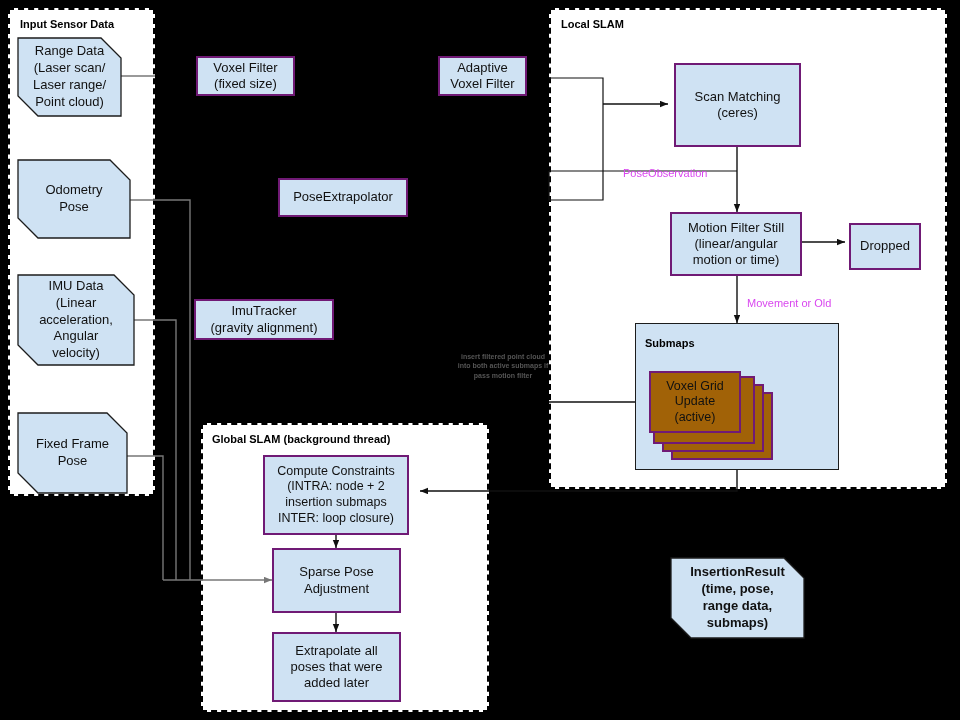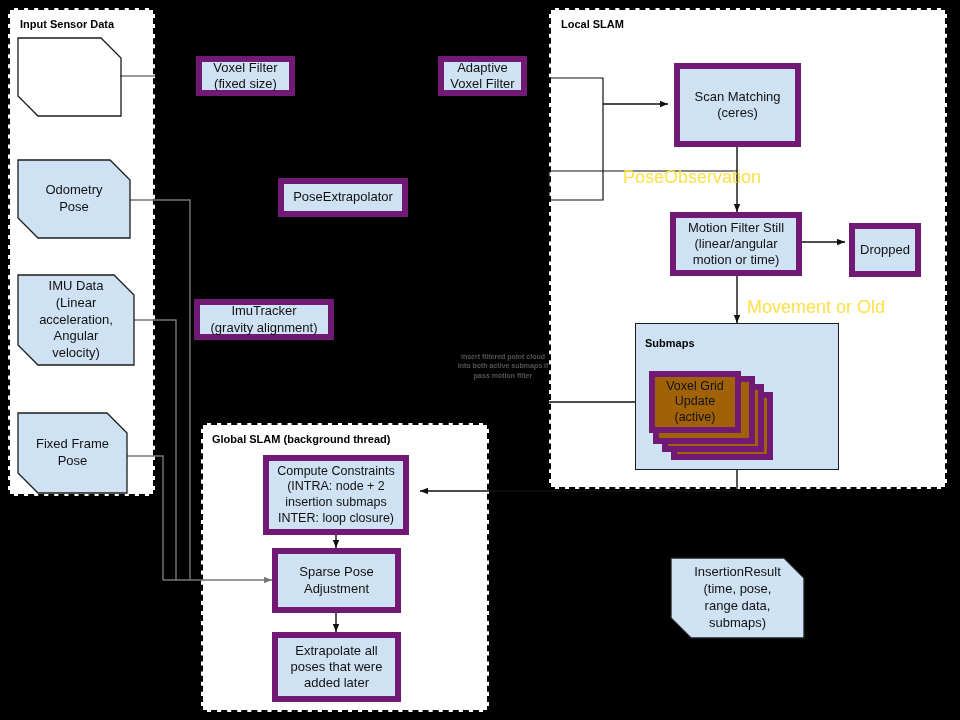--- a/index.html
+++ b/index.html
@@ -27,21 +27,21 @@
     position: absolute;
     font-size: 11px;
     font-weight: bold;
     color: #000000;
     white-space: nowrap;
   }
   
   .box {
     position: absolute;
     background: #cfe2f3;
-    border: 6px solid #701a75;
+    border: 2px solid #701a75;
     box-sizing: border-box;
     display: flex;
     align-items: center;
     justify-content: center;
     text-align: center;
     color: #111111;
     font-size: 13px;
     line-height: 1.25;
     padding: 2px 4px;
   }
@@ -73,22 +73,22 @@
   
   #wires {
     position: absolute;
     left: 0; top: 0;
     width: 960px;
     height: 720px;
     pointer-events: none;
   }
   .edge-label {
     position: absolute;
-    font-size: 18px;
-    color: #fde047;
+    font-size: 11px;
+    color: #d946ef;
     white-space: nowrap;
   }
   .note {
     position: absolute;
     font-size: 7px;
     font-weight: bold;
     color: #555555;
     text-align: center;
     line-height: 1.35;
     white-space: nowrap;
@@ -143,20 +143,26 @@
     <path d="M737,276 L737,323" stroke="#111111" stroke-width="1.4" fill="none" marker-end="url(#ah)"></path>
 
     <path d="M549,402 L650,402" stroke="#111111" stroke-width="1.4" fill="none" marker-end="url(#ah)"></path>
 
     <path d="M737,470 L737,491 L420,491" stroke="#111111" stroke-width="1.4" fill="none" marker-end="url(#ah)"></path>
 
     <path d="M336,535 L336,548" stroke="#111111" stroke-width="1.4" fill="none" marker-end="url(#ah)"></path>
     <path d="M336,613 L336,632" stroke="#111111" stroke-width="1.4" fill="none" marker-end="url(#ah)"></path>
   </svg>
 
+  <div class="data-shape" style="left:18px; top:38px; width:103px; height:78px;">
+    <div class="box-inner" style="white-space:pre-line;">Range Data
+(Laser scan/
+Laser range/
+Point cloud)</div>
+  </div>
 
   <div class="data-shape" style="left:18px; top:160px; width:112px; height:78px;">
     <div class="box-inner" style="white-space:pre-line;">Odometry
 Pose</div>
   </div>
 
   <div class="data-shape" style="left:18px; top:275px; width:116px; height:90px;">
     <div class="box-inner" style="white-space:pre-line;">IMU Data
 (Linear
 acceleration,
@@ -198,21 +204,21 @@
   </div>
 
   <div class="edge-label" style="left:623px; top:167px;">PoseObservation</div>
 
   <div class="box" style="left:670px; top:212px; width:132px; height:64px;text-align:center;">
     <div class="box-inner" style="white-space:pre-line;">Motion Filter Still
 (linear/angular
 motion or time)</div>
   </div>
 
-  <div class="box" style="left:849px; top:223px; width:72px; height:54px;">
+  <div class="box" style="left:849px; top:223px; width:72px; height:47px;">
     <div class="box-inner" style="white-space:pre-line;">Dropped</div>
   </div>
 
   <div class="edge-label" style="left:747px; top:297px;">Movement or Old</div>
 
   <div class="submaps" style="left:635px; top:323px; width:204px; height:147px;"></div>
   <div class="panel-title" style="left:645px; top:337px;">Submaps</div>
 
   <div class="box white" style="left:671px; top:392px; width:102px; height:68px;"></div>
   <div class="box white" style="left:662px; top:384px; width:102px; height:68px;"></div>
@@ -235,21 +241,21 @@
 Adjustment</div>
   </div>
 
   <div class="box" style="left:272px; top:632px; width:129px; height:70px;">
     <div class="box-inner" style="white-space:pre-line;">Extrapolate all
 poses that were
 added later</div>
   </div>
 
   <div class="data-shape" style="left:671px; top:558px; width:133px; height:80px;">
-    <div class="box-inner" style="white-space:pre-line;">InsertionResult
+    <div class="box-inner" style="white-space:pre-line;font-weight:bold;">InsertionResult
 (time, pose,
 range data,
 submaps)</div>
   </div>
 
   <svg style="position:absolute; left:0; top:0; width:960px; height:720px; pointer-events:none;" viewBox="0 0 960 720" xmlns="http://www.w3.org/2000/svg">
     <g fill="none" stroke="#1c1c1c" stroke-width="1.3">
       <path d="M18,38 L101,38 L121,58 L121,116 L38,116 L18,96 Z"></path>
       <path d="M18,160 L110,160 L130,180 L130,238 L38,238 L18,218 Z"></path>
       <path d="M18,275 L114,275 L134,295 L134,365 L38,365 L18,345 Z"></path>

